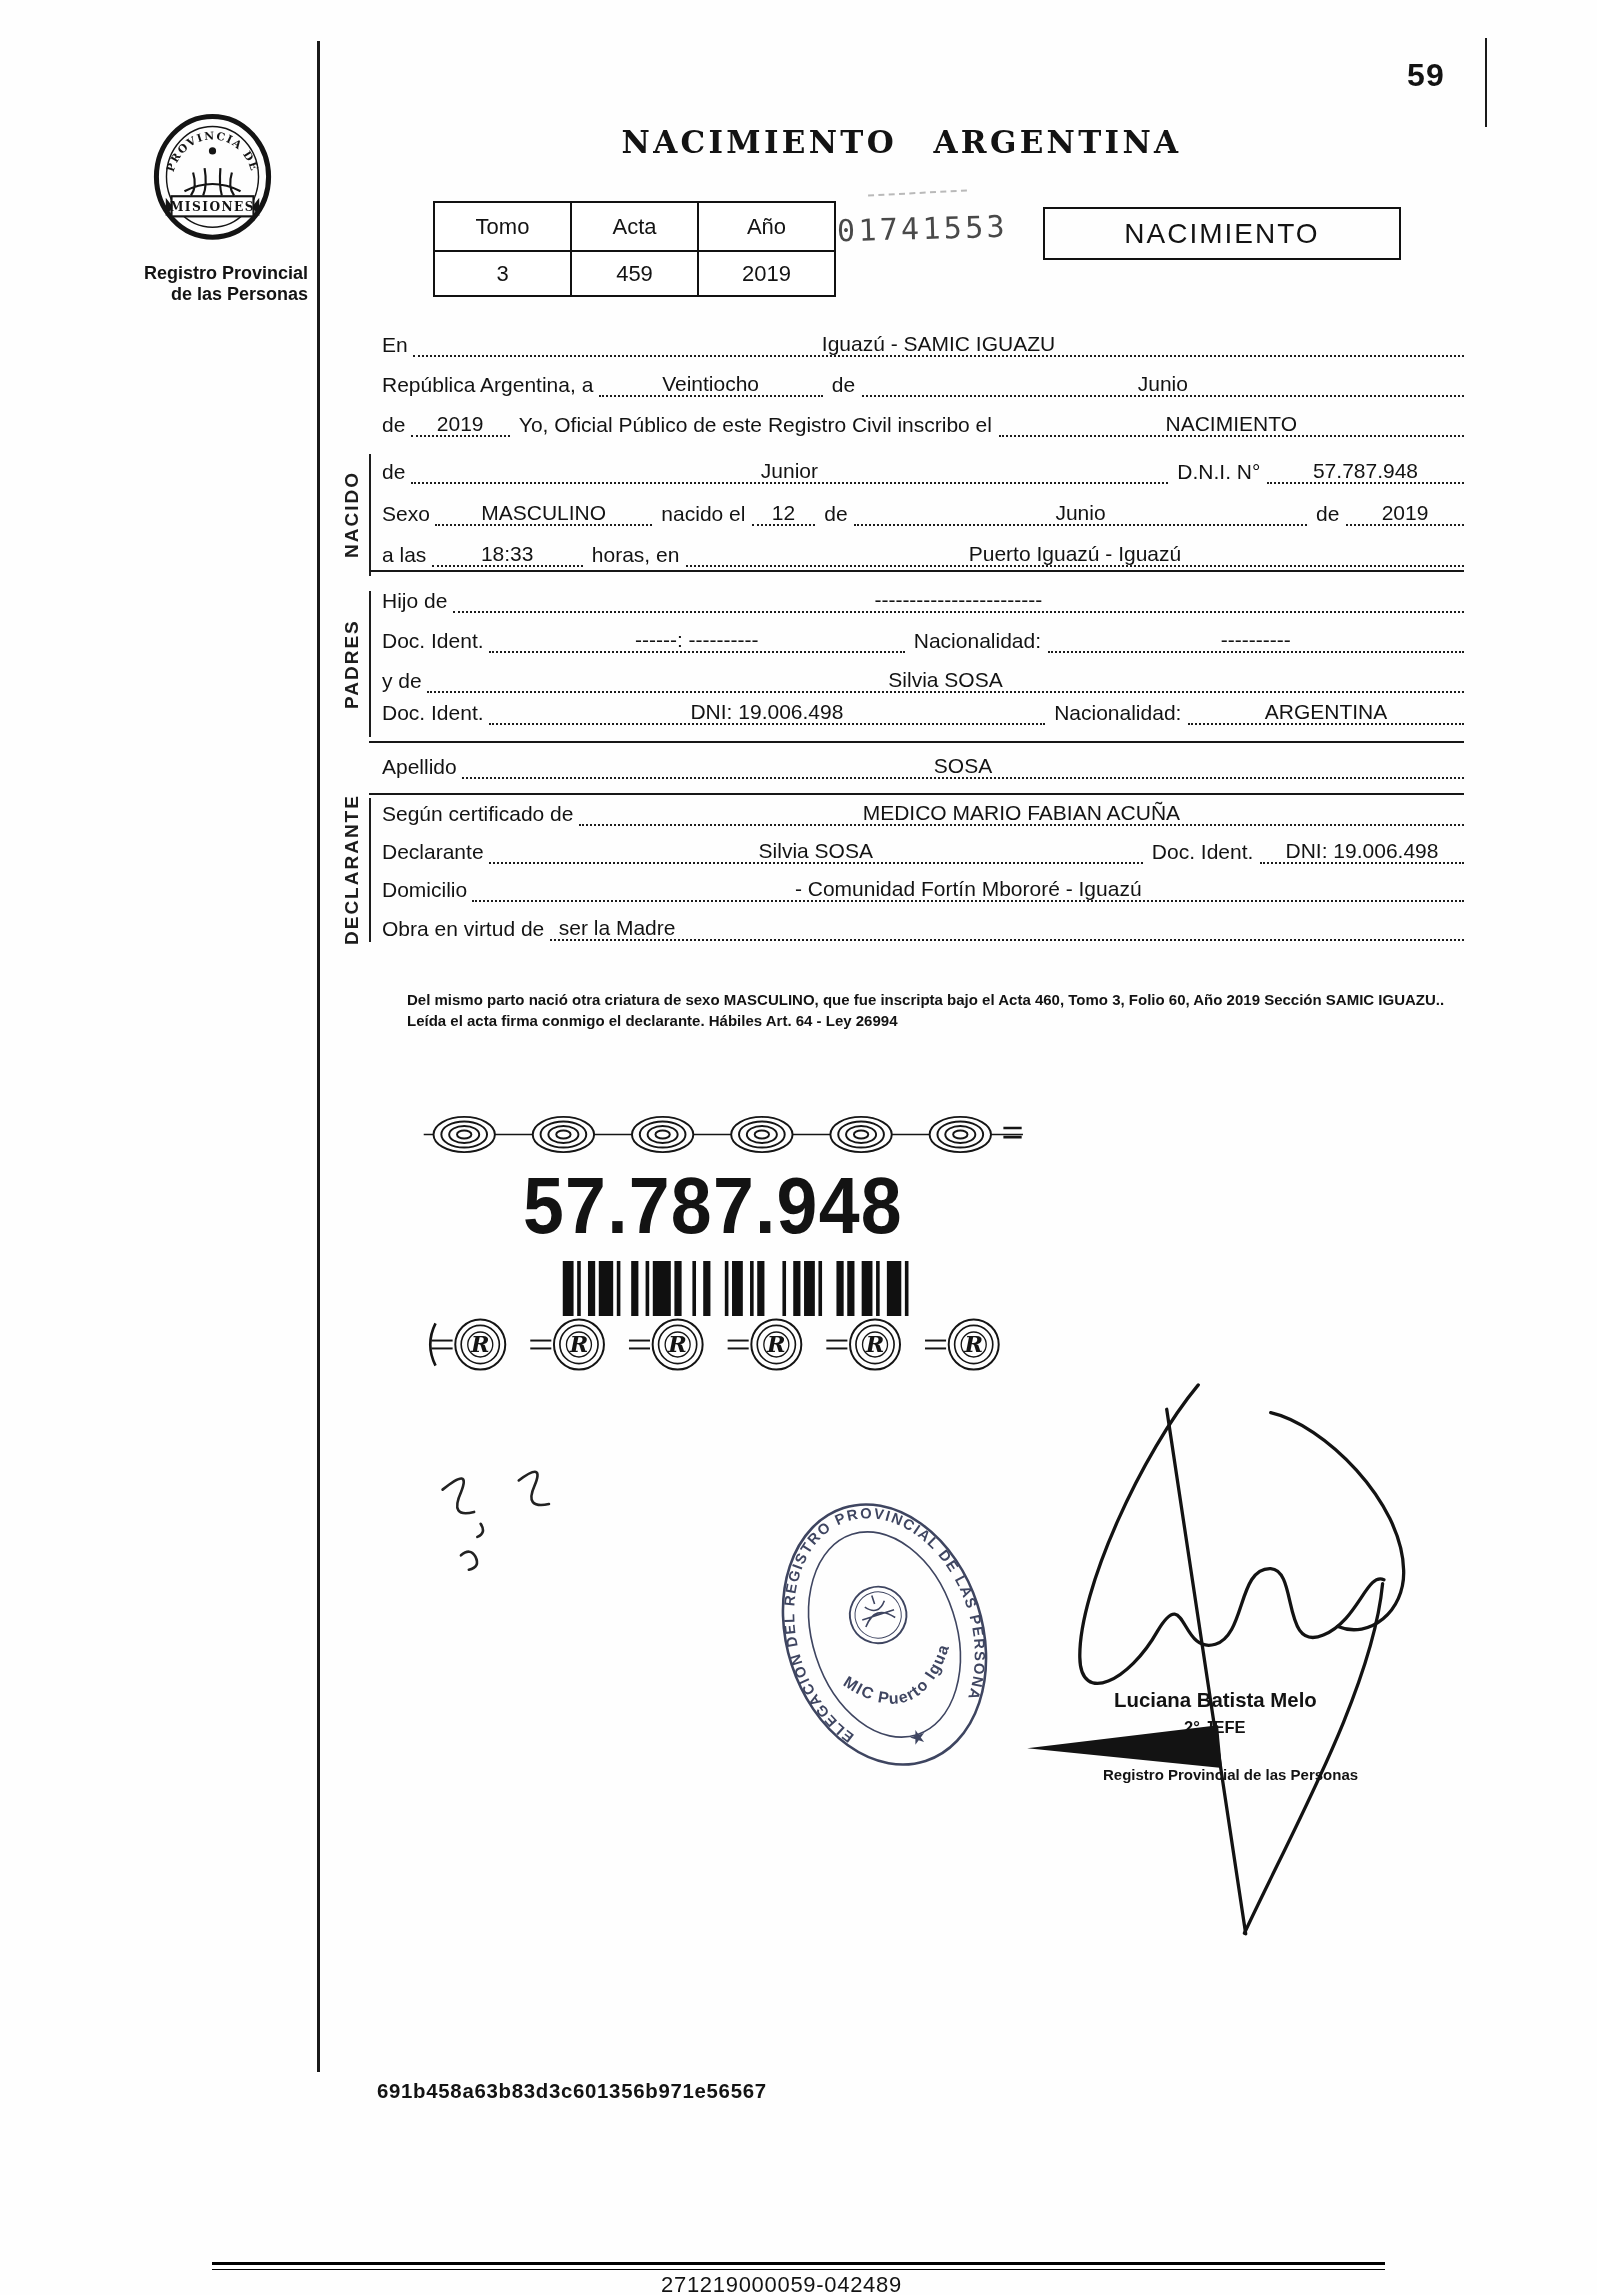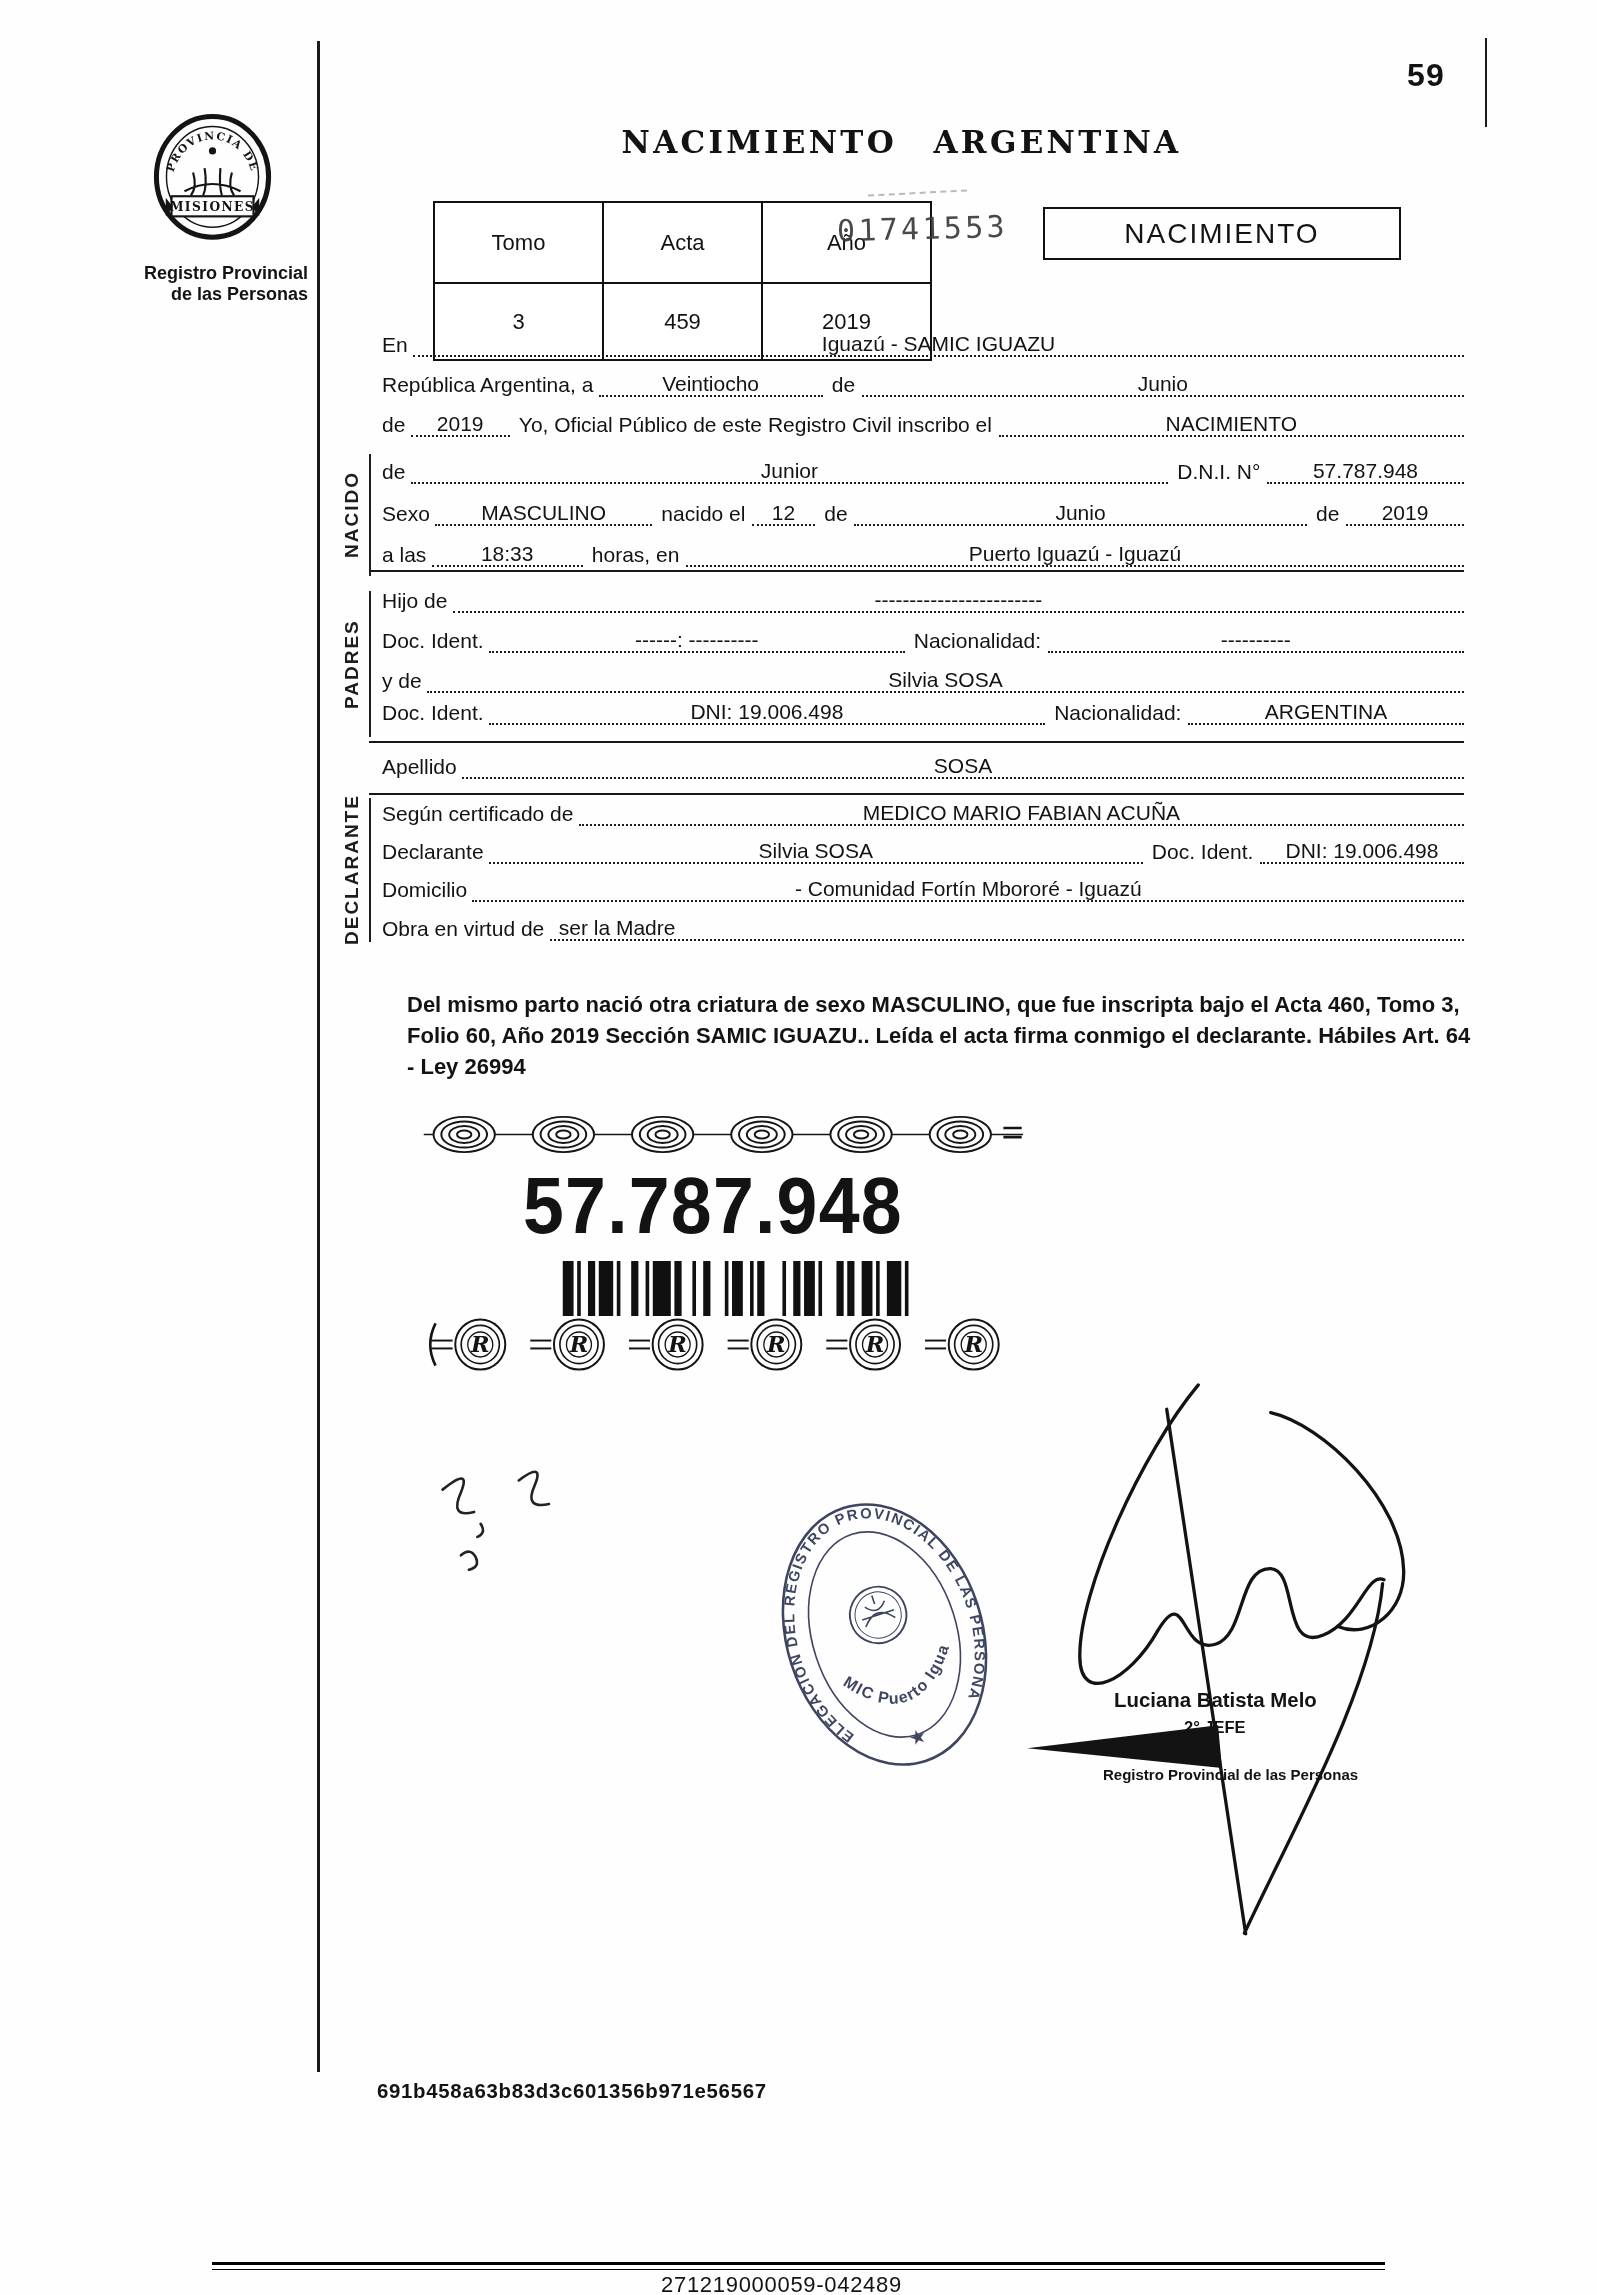--- a/index.html
+++ b/index.html
@@ -13,21 +13,21 @@
   .vline-main{left:317px;top:41px;width:2.6px;height:2031px;background:#1a1a1a}
   .corner-line{left:1485px;top:38px;width:2px;height:89px;background:#1a1a1a}
   .hrule{left:369px;width:1095px;height:2px;background:#171717}
 
   .page-num{left:1407px;top:57px;font-size:32px;font-weight:bold;letter-spacing:1.3px}
   .title{left:342px;top:124px;width:1119px;text-align:center;
          font-family:"DejaVu Serif","Liberation Serif",serif;font-weight:bold;
          font-size:31px;letter-spacing:3.3px;word-spacing:22.4px}
 
   table.acta-table{left:433px;top:201px;position:absolute;border-collapse:collapse;background:#fff}
-  table.acta-table td{border:2px solid #111;font-size:22px;text-align:center;padding:16px}
+  table.acta-table td{border:2px solid #111;font-size:22px;text-align:center;padding:0}
   table.acta-table tr:first-child td{height:47px}
   table.acta-table tr:last-child td{height:43px}
   .col-tomo{width:135px}.col-acta{width:125px}.col-ano{width:135px}
 
   .stamp-number{left:837px;top:211px;font-family:"DejaVu Sans Mono",monospace;font-size:30px;
                 color:#3a3a3a;letter-spacing:3.3px;transform:rotate(-1.5deg);opacity:.92}
   .stamp-ghost{left:868px;top:192px;width:99px;height:0;border-top:2px dashed #a9a9a9;
                transform:rotate(-3deg);opacity:.8}
   .act-box{left:1043px;top:207px;width:354px;height:49px;border:2px solid #111;
            display:flex;align-items:center;justify-content:center;font-size:28px;letter-spacing:2px}
@@ -39,21 +39,21 @@
   .fline .lbl.mid{padding:0 6.6px 2px 9.2px}
   .fill{flex:1 1 auto;border-bottom:2.2px dotted #1b1b1b;text-align:center;font-weight:normal;
         white-space:nowrap;padding-bottom:1.3px;min-width:26px}
   .fill.left{text-align:left;padding-left:9.2px}
 
   .side-label{position:absolute;left:337px;width:29px;display:flex;align-items:center;justify-content:center;
               writing-mode:vertical-rl;transform:rotate(180deg);font-weight:bold;font-size:19px;
               letter-spacing:2px;color:#1d1d1d}
   .side-line{position:absolute;left:369px;width:2px;background:#1d1d1d}
 
-  .note{left:407px;top:989px;width:1074px;font-weight:bold;font-size:22px;line-height:1.42}
+  .note{left:407px;top:989px;width:1074px;font-weight:bold;font-size:15px;line-height:1.42}
 
   .dni-big{left:523px;top:1160px;font-size:79px;font-weight:bold;letter-spacing:1.3px;
            transform:scaleX(.93);transform-origin:left top}
 
   .hash{left:377px;top:2080px;font-size:20.4px;font-weight:bold;letter-spacing:0.7px}
 
   .footer-rule1{left:212px;top:2262px;width:1173px;height:2.6px;background:#000}
   .footer-rule2{left:212px;top:2269px;width:1173px;height:1.3px;background:#000}
   .footer-code{left:0;top:2272px;width:1563px;text-align:center;font-size:22px;letter-spacing:0.7px}
 

